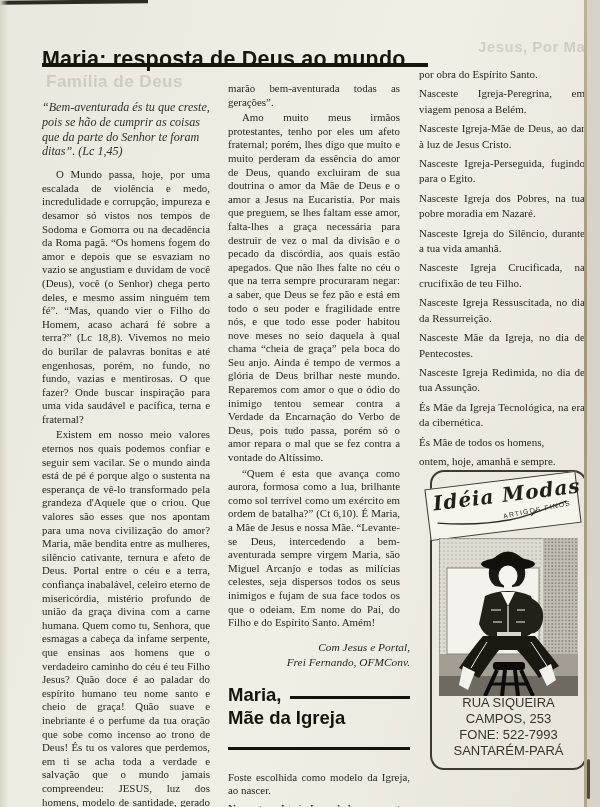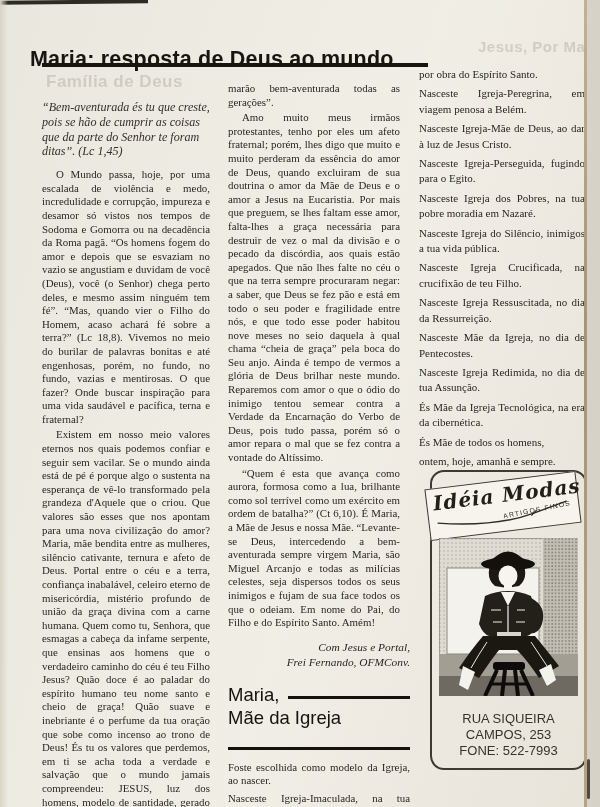--- a/index.html
+++ b/index.html
@@ -18,37 +18,37 @@
   .edge-right-outer{position:absolute;right:0;top:0;width:13px;height:100%;background:#d6d2c7;}
   .edge-right-line{position:absolute;right:13px;top:0;width:3px;height:100%;background:linear-gradient(#c0b298,#a3947a 40%,#b3a58c);}
   .corner-mark{position:absolute;right:10px;bottom:8px;width:3px;height:40px;background:#50493f;border-radius:2px;}
 
   
   .ghost{position:absolute;font-family:"Liberation Sans",sans-serif;font-weight:bold;color:rgba(110,98,80,.22);letter-spacing:.5px;filter:blur(.4px);white-space:nowrap;}
   .ghost-left{left:46px;top:72px;font-size:17px;}
   .ghost-right{left:478px;top:38px;font-size:15px;max-width:110px;overflow:hidden;}
 
   
-  .headline{position:absolute;left:30px;top:33px;font-family:"Liberation Sans",sans-serif;font-weight:bold;font-size:21.5px;color:#17150f;letter-spacing:.2px;}
+  .headline{position:absolute;left:42px;top:33px;font-family:"Liberation Sans",sans-serif;font-weight:bold;font-size:21.5px;color:#17150f;letter-spacing:.2px;}
   .headline-rule{position:absolute;left:42px;top:63px;width:386px;height:3.6px;background:#17150f;}
 
   
   .col{position:absolute;color:#2a2621;font-size:10.9px;line-height:13.6px;text-align:justify;}
   .col p{margin:0 10px 2px 0;}
   .col p.indent{text-indent:14px;}
   #col1{left:42px;top:100px;width:178px;}
   #col2{left:228px;top:82px;width:182px;}
   #col3{left:419px;top:63px;width:166px;font-size:11px;line-height:15.4px;}
 
   .quote{font-style:italic;font-size:12.1px;line-height:14.8px;color:#332f29;margin-bottom:9px !important;text-align:left;}
 
   .signature{margin-top:10px;text-align:right;font-style:italic;font-size:11.4px;line-height:15px;}
 
   
-  .section-head{margin-top:14px;margin-bottom:11px;font-family:"Liberation Sans",sans-serif;font-weight:normal;color:#14120d;}
+  .section-head{margin-top:14px;margin-bottom:21px;font-family:"Liberation Sans",sans-serif;font-weight:bold;color:#14120d;}
   .section-head .row1{display:flex;align-items:center;font-size:18.5px;line-height:22px;}
   .section-head .row1 .rule-fill{flex:1;height:2.8px;background:#14120d;margin-left:9px;margin-top:6px;}
   .section-head .row2{font-size:18.5px;line-height:23px;border-bottom:3px solid #14120d;padding-bottom:18px;}
 
   .litany p{margin:4px 0 1px 0;}
 
   
   .ad-box{
     position:absolute;left:430px;top:470px;width:153px;height:296px;
     border:2px solid #3f3a31;border-radius:14px;background:transparent;
@@ -109,21 +109,21 @@
       </div>
   </div>
 
   <div class="col" id="col3">
     <div class="litany">
         <p>por obra do Espírito Santo.</p>
         <p>Nasceste Igreja-Peregrina, em viagem penosa a Belém.</p>
         <p>Nasceste Igreja-Mãe de Deus, ao dar à luz de Jesus Cristo.</p>
         <p>Nasceste Igreja-Perseguida, fugindo para o Egito.</p>
         <p>Nasceste Igreja dos Pobres, na tua pobre moradia em Nazaré.</p>
-        <p>Nasceste Igreja do Silêncio, inimigos a tua vida pública.</p>
+        <p>Nasceste Igreja do Silêncio, durante a tua vida amanhã.</p>
         <p>Nasceste Igreja Crucificada, na crucifixão de teu Filho.</p>
         <p>Nasceste Igreja Ressuscitada, no dia da Ressurreição.</p>
         <p>Nasceste Mãe da Igreja, no dia de Pentecostes.</p>
         <p>Nasceste Igreja Redimida, no dia de tua Assunção.</p>
         <p>És Mãe da Igreja Tecnológica, na era da cibernética.</p>
         <p>És Mãe de todos os homens,</p>
         <p>ontem, hoje, amanhã e sempre.</p>
       </div>
   </div>
 
@@ -183,20 +183,21 @@
 
         <rect x="54" y="124" width="32" height="8" rx="3" fill="#0d0c0a"></rect>
         <path d="M58,132 L46,158 M82,132 L94,158 M66,132 L63,158 M76,132 L79,158" stroke="#0d0c0a" stroke-width="4"></path>
         <path d="M52,146 L90,146" stroke="#0d0c0a" stroke-width="3"></path>
       </g>
     </svg>
 
     <div class="ad-address">
       <div>RUA SIQUEIRA CAMPOS, 253</div>
       <div>FONE: 522-7993</div>
+      <div>SANTARÉM-PARÁ</div>
     </div>
   </div>
 
   <div class="edge-top-smudge"></div>
   <div class="edge-left"></div>
   <div class="edge-right-line"></div>
   <div class="edge-right-outer"></div>
   <div class="corner-mark"></div>
 
 </div>

